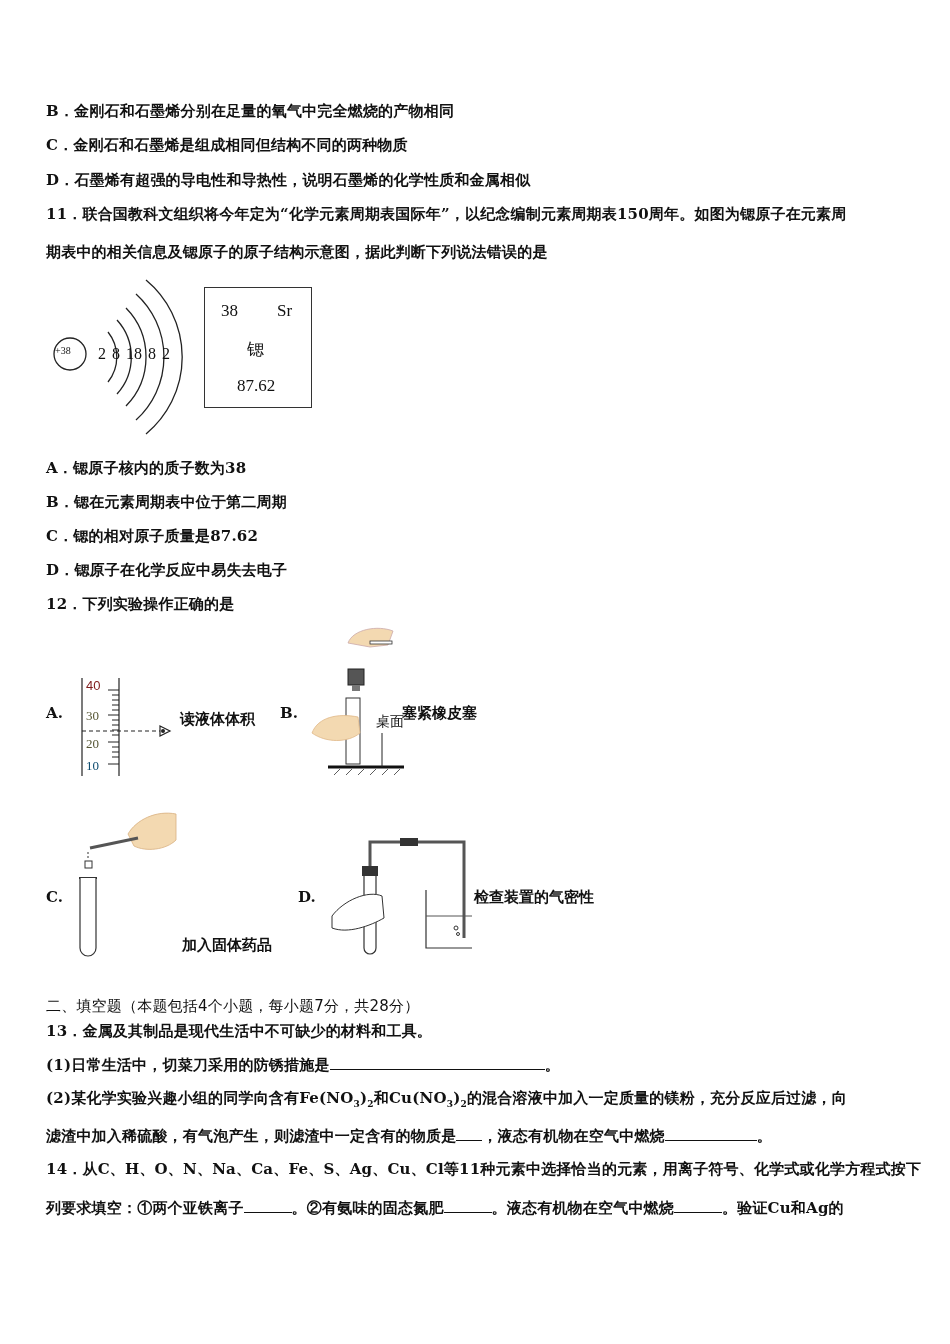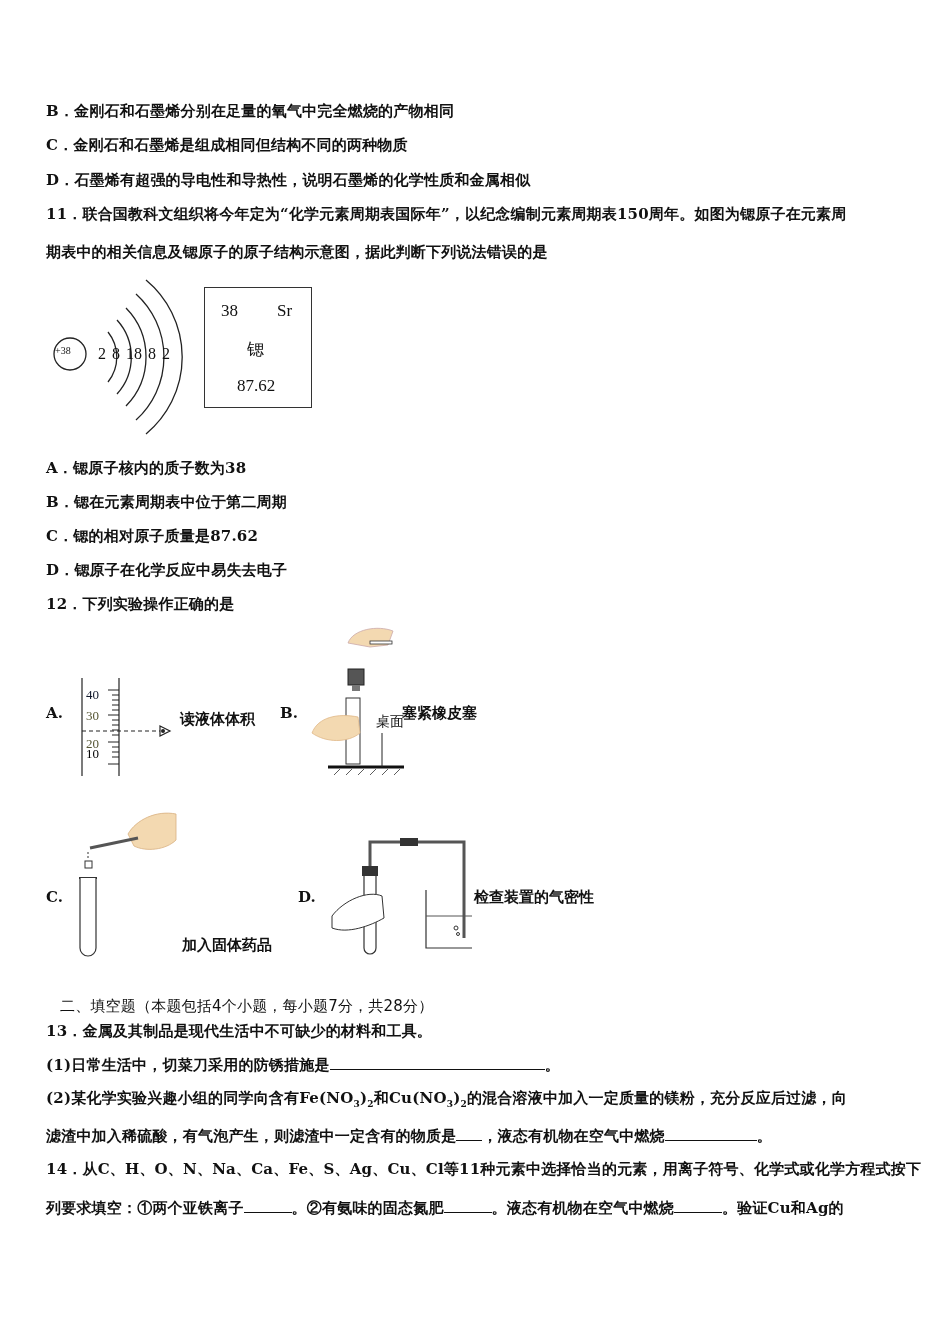--- a/index.html
+++ b/index.html
@@ -69,24 +69,24 @@
       <line x1="30" y1="64" x2="41" y2="64"></line>
         <line x1="34" y1="69" x2="41" y2="69"></line>
         <line x1="34" y1="74" x2="41" y2="74"></line>
         <line x1="34" y1="79" x2="41" y2="79"></line>
       <line x1="30" y1="86" x2="41" y2="86"></line>
     </g>
     <line x1="4" y1="53" x2="82" y2="53" stroke="#222" stroke-width="1.2" stroke-dasharray="4,3"></line>
     <path d="M82 48 L92 53 L82 58 Z" fill="#fff" stroke="#222" stroke-width="1.2"></path>
     <circle cx="85" cy="53" r="2" fill="#222"></circle>
   </svg>
-  <span style="position:absolute;left:8px;top:9px;font-size:13px;font-family:Liberation Serif, serif;color:#0f172a;">40</span>
+  <span style="position:absolute;left:8px;top:0;font-size:13px;font-family:Liberation Sans, sans-serif;color:#7f1d1d;">40</span>
   <span style="position:absolute;left:8px;top:30px;font-size:13px;font-family:'Liberation Serif',serif;color:#553;">30</span>
   <span style="position:absolute;left:8px;top:58px;font-size:13px;font-family:'Liberation Serif',serif;color:#553;">20</span>
-  <span style="position:absolute;left:8px;top:68px;font-size:13px;font-family:'Liberation Serif',serif;color:#000000;">10</span>
+  <span style="position:absolute;left:8px;top:80px;font-size:13px;font-family:'Liberation Serif',serif;color:#0c4a6e;">10</span>
 </div>
 <div class="lbl" style="left:180px;top:710px;">读液体体积</div>
 
 <div class="lbl" style="left:280px;top:704px;">B.</div>
 <div class="fig" style="left:308px;top:625px;width:100px;height:150px;">
   <svg width="100" height="150">
     <path d="M40 18 C45 4 70 0 85 6 L80 20 L62 22 Z" fill="#f3d9b1" stroke="#caa" stroke-width="0.8"></path>
     <rect x="62" y="16" width="22" height="3" fill="#fff" stroke="#333" stroke-width="0.8"></rect>
     <rect x="40" y="44" width="16" height="16" fill="#555" stroke="#222"></rect>
     <rect x="44" y="60" width="8" height="6" fill="#777"></rect>
@@ -129,21 +129,21 @@
     <path d="M34 46 L34 118 A6 6 0 0 0 46 118 L46 46" fill="#fff" stroke="#333" stroke-width="1.2"></path>
     <path d="M2 86 C14 70 38 60 52 66 L54 88 C40 96 18 104 2 98 Z" fill="#fff" stroke="#333" stroke-width="1"></path>
     <path d="M96 60 L96 118 L148 118 L148 60" fill="none" stroke="#333" stroke-width="1.2"></path>
     <line x1="96" y1="86" x2="142" y2="86" stroke="#555" stroke-width="1"></line>
     <circle cx="126" cy="98" r="2" fill="none" stroke="#333"></circle>
       <circle cx="128" cy="104" r="1.5" fill="none" stroke="#333"></circle>
   </svg>
 </div>
 <div class="lbl" style="left:474px;top:888px;">检查装置的气密性</div>
 
-<div class="line thin" style="top:997px;font-family:'DejaVu Sans',sans-serif;font-size:15px;margin-left:14px;">二、填空题（本题包括4个小题，每小题7分，共28分）</div>
+<div class="line thin" style="top:997px;font-family:'DejaVu Sans',sans-serif;font-size:15px;">二、填空题（本题包括4个小题，每小题7分，共28分）</div>
 <div class="line" style="top:1022px">13．金属及其制品是现代生活中不可缺少的材料和工具。</div>
 <div class="line" style="top:1055px">
   <span>(1)日常生活中，切菜刀采用的防锈措施是</span><span class="blank" style="width:215px"></span><span>。</span>
 </div>
 <div class="line" style="top:1089px">
   <span>(2)某化学实验兴趣小组的同学向含有Fe(NO</span><sub>3</sub><span>)</span><sub>2</sub><span>和Cu(NO</span><sub>3</sub><span>)</span><sub>2</sub><span>的混合溶液中加入一定质量的镁粉，充分反应后过滤，向</span>
 </div>
 <div class="line" style="top:1126px">
   <span>滤渣中加入稀硫酸，有气泡产生，则滤渣中一定含有的物质是</span><span class="blank" style="width:26px"></span><span>，液态有机物在空气中燃烧</span><span class="blank" style="width:92px"></span><span>。</span>
 </div>

